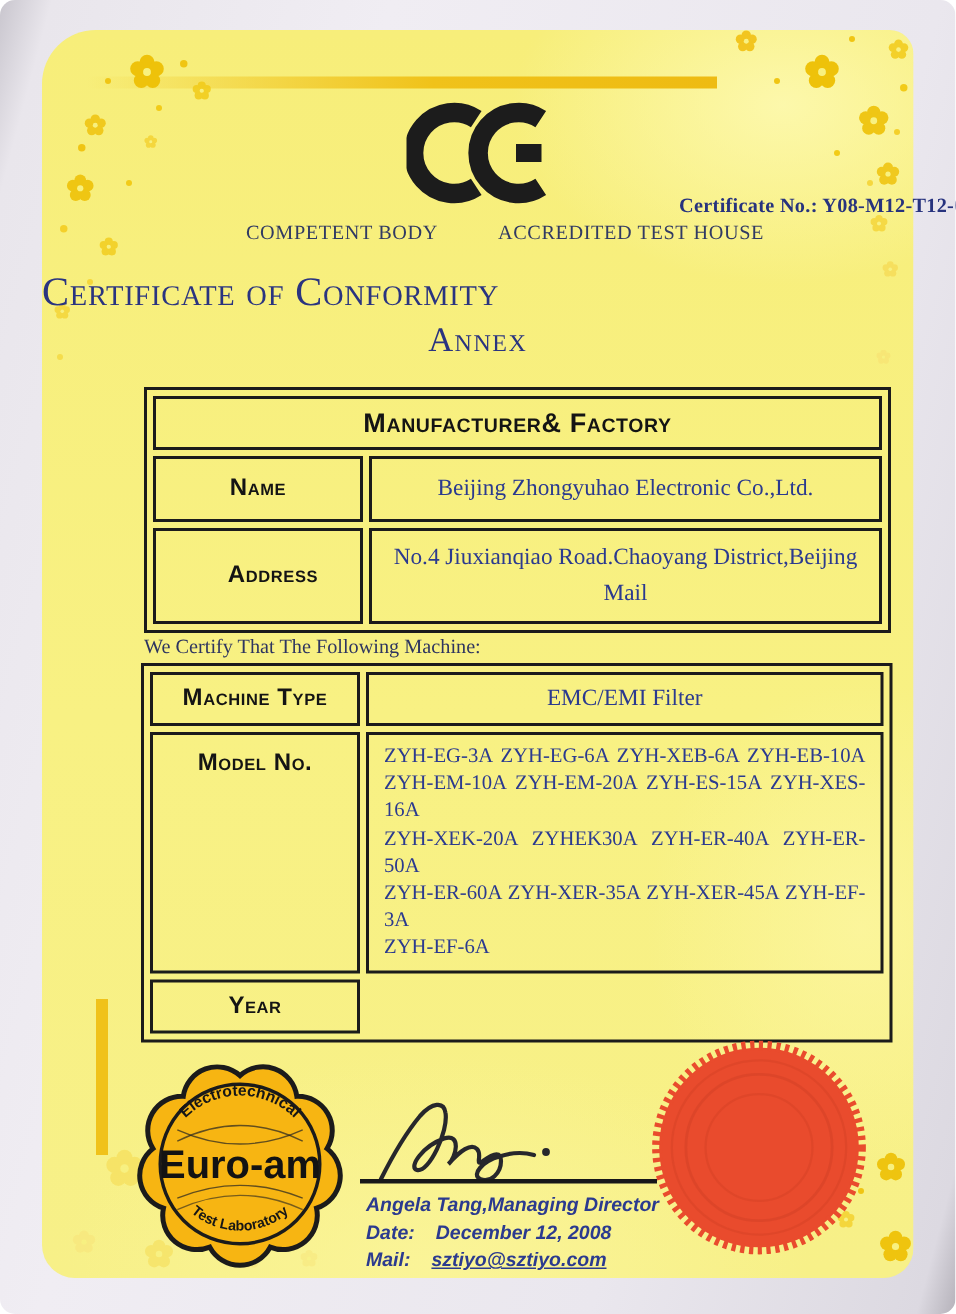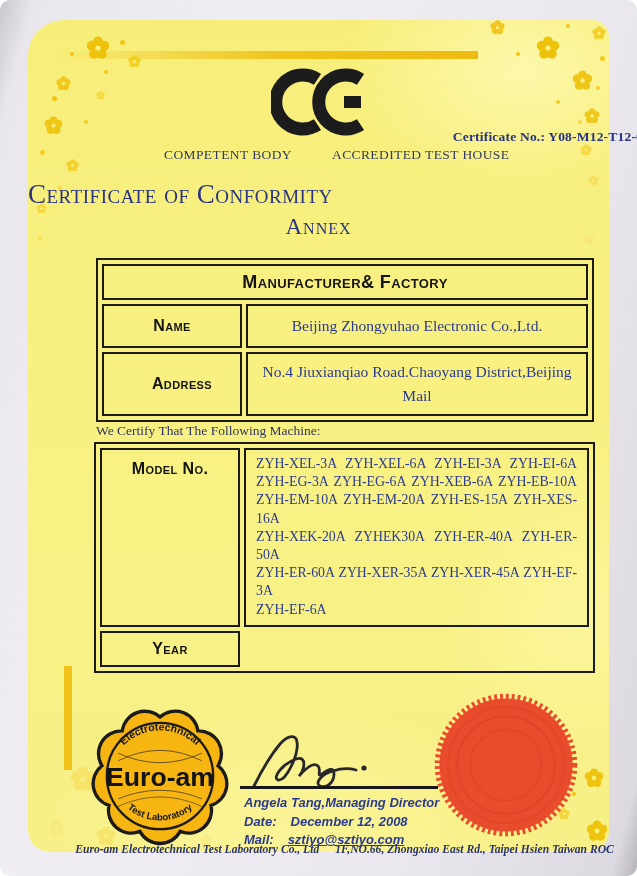--- a/index.html
+++ b/index.html
@@ -376,23 +376,26 @@
             </div>
           </div>
         </div>
       </div>
 
       <div class="certify">We Certify That The Following Machine:</div>
 
       <div class="tbl t2">
         <div class="tgrid">
           <div class="trow">
+            <div class="cell lab h-mach">Machine Type</div>
+            <div class="cell val navy h-mach">EMC/EMI Filter</div>
+          </div>
+          <div class="trow">
             <div class="cell lab" style="align-items:flex-start;padding-top:10px;">Model No.</div>
             <div class="cell modelcell">
-              <div class="model-line">ZYH-XEL-3A ZYH-XEL-6A ZYH-EI-3A ZYH-EI-6A</div>
               <div class="model-line">ZYH-EG-3A ZYH-EG-6A ZYH-XEB-6A ZYH-EB-10A</div>
               <div class="model-line">ZYH-EM-10A ZYH-EM-20A ZYH-ES-15A ZYH-XES-16A</div>
               <div class="model-line">ZYH-XEK-20A ZYHEK30A ZYH-ER-40A ZYH-ER-50A</div>
               <div class="model-line">ZYH-ER-60A ZYH-XER-35A ZYH-XER-45A ZYH-EF-3A</div>
               <div class="model-line">ZYH-EF-6A</div>
             </div>
           </div>
           <div class="trow">
             <div class="cell lab h-year">Year</div>
           </div>
@@ -438,19 +441,15 @@
         <div class="kv">
           <span>Date:</span>
           <span>December 12, 2008</span>
         </div>
         <div class="kv">
           <span>Mail:</span>
           <span class="mailv">sztiyo@sztiyo.com</span>
         </div>
       </div>
 
-      <div class="footline">
-        <span>Euro-am Electrotechnical Test Laboratory Co., Ltd</span>
-        <span>1F,NO.66, Zhongxiao East Rd., Taipei Hsien Taiwan ROC</span>
-      </div>
     </div>
   </div>
 </div>
 
 </body></html>

